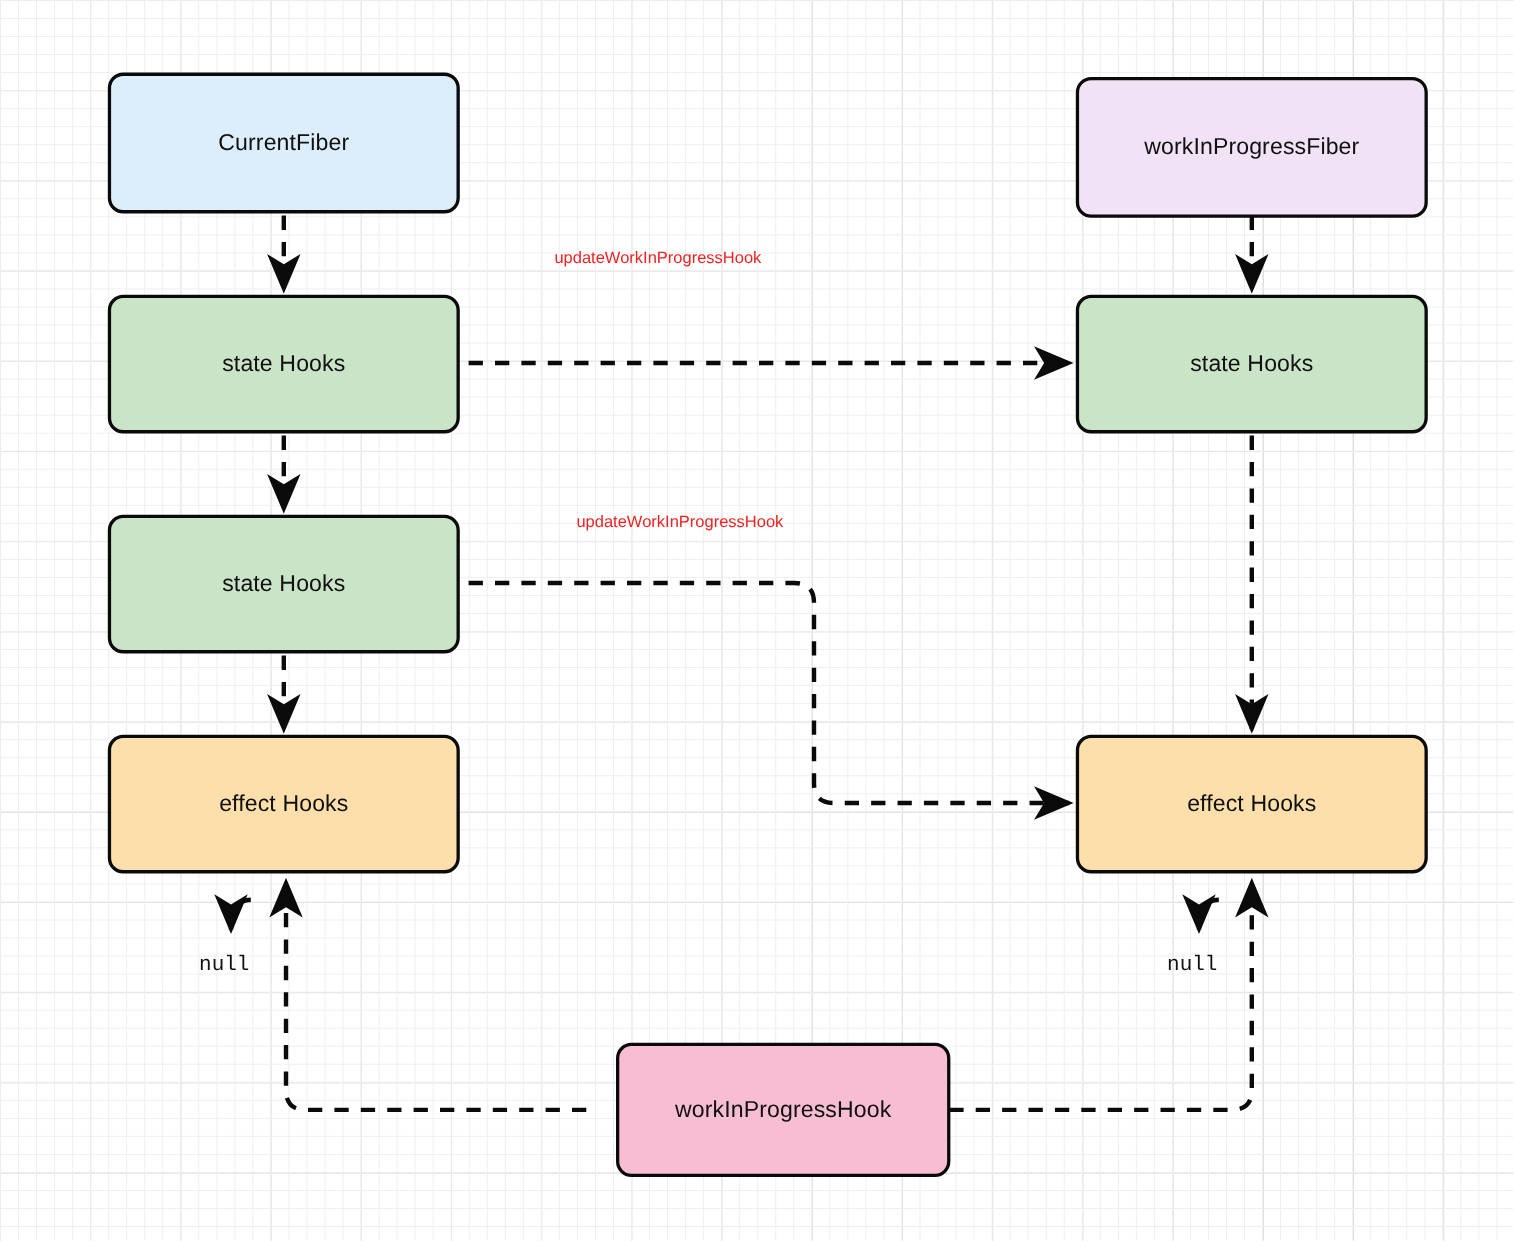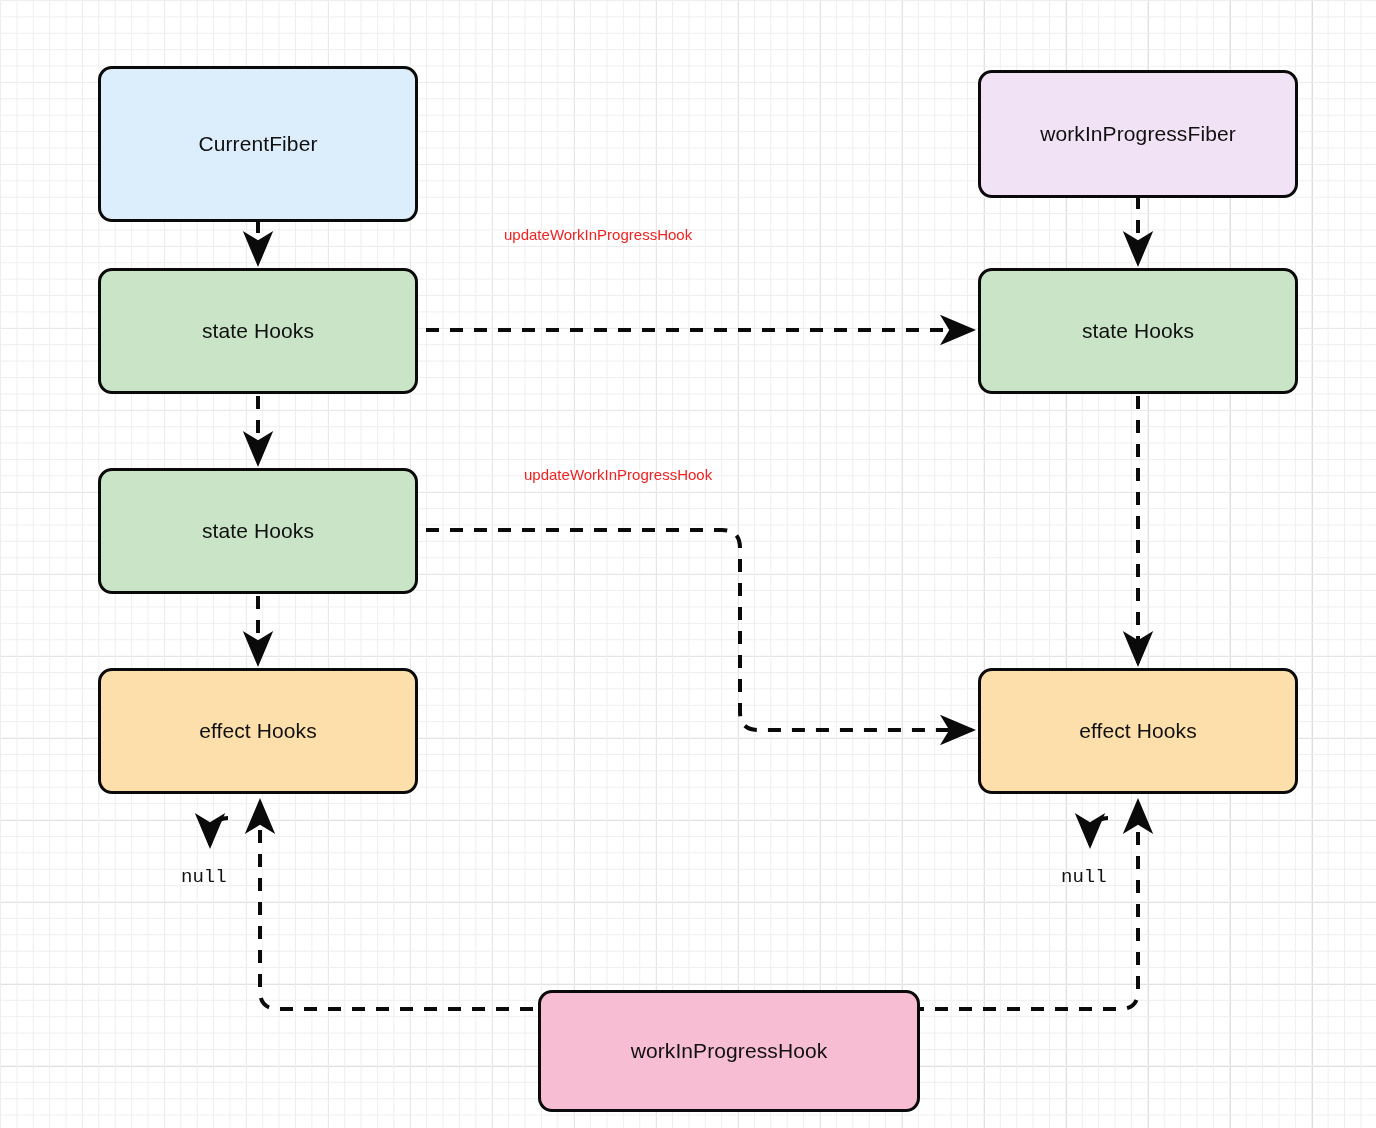--- a/index.html
+++ b/index.html
@@ -91,21 +91,21 @@
 
     <path d="M533,1009 L278,1009 Q260,1009 260,991 L260,802" fill="none" stroke="#0a0a0a" stroke-width="4" stroke-dasharray="13,11" marker-end="url(#arrow)"></path>
 
     <path d="M863,1009 L1120,1009 Q1138,1009 1138,991 L1138,802" fill="none" stroke="#0a0a0a" stroke-width="4" stroke-dasharray="13,11" marker-end="url(#arrow)"></path>
 
     <path d="M228,818 Q210,818 210,845" fill="none" stroke="#0a0a0a" stroke-width="4" marker-end="url(#arrow)"></path>
 
     <path d="M1108,818 Q1090,818 1090,845" fill="none" stroke="#0a0a0a" stroke-width="4" marker-end="url(#arrow)"></path>
   </svg>
 
-  <div class="node" style="left:98px; top:66px; width:320px; height:156px; background:#dcedfb;">
+  <div class="node" style="left:98px; top:66px; width:320px; height:128px; background:#dcedfb;">
     <span>CurrentFiber</span>
   </div>
 
   <div class="node" style="left:98px; top:268px; width:320px; height:126px; background:#c9e4c6;">
     <span>state Hooks</span>
   </div>
 
   <div class="node" style="left:98px; top:468px; width:320px; height:126px; background:#c9e4c6;">
     <span>state Hooks</span>
   </div>
@@ -119,21 +119,21 @@
   </div>
 
   <div class="node" style="left:978px; top:268px; width:320px; height:126px; background:#c9e4c6;">
     <span>state Hooks</span>
   </div>
 
   <div class="node" style="left:978px; top:668px; width:320px; height:126px; background:#fcdfab;">
     <span>effect Hooks</span>
   </div>
 
-  <div class="node" style="left:538px; top:948px; width:382px; height:122px; background:#f7bdd2;margin-top:42px;">
+  <div class="node" style="left:560px; top:948px; width:304px; height:122px; background:#f7bdd2;">
     <span>workInProgressHook</span>
   </div>
 
   <div class="edge-label" style="left:504px; top:226px;">updateWorkInProgressHook</div>
 
   <div class="edge-label" style="left:524px; top:466px;">updateWorkInProgressHook</div>
 
   <div class="null-label" style="left:181px; top:866px;">null</div>
 
   <div class="null-label" style="left:1061px; top:866px;">null</div>

